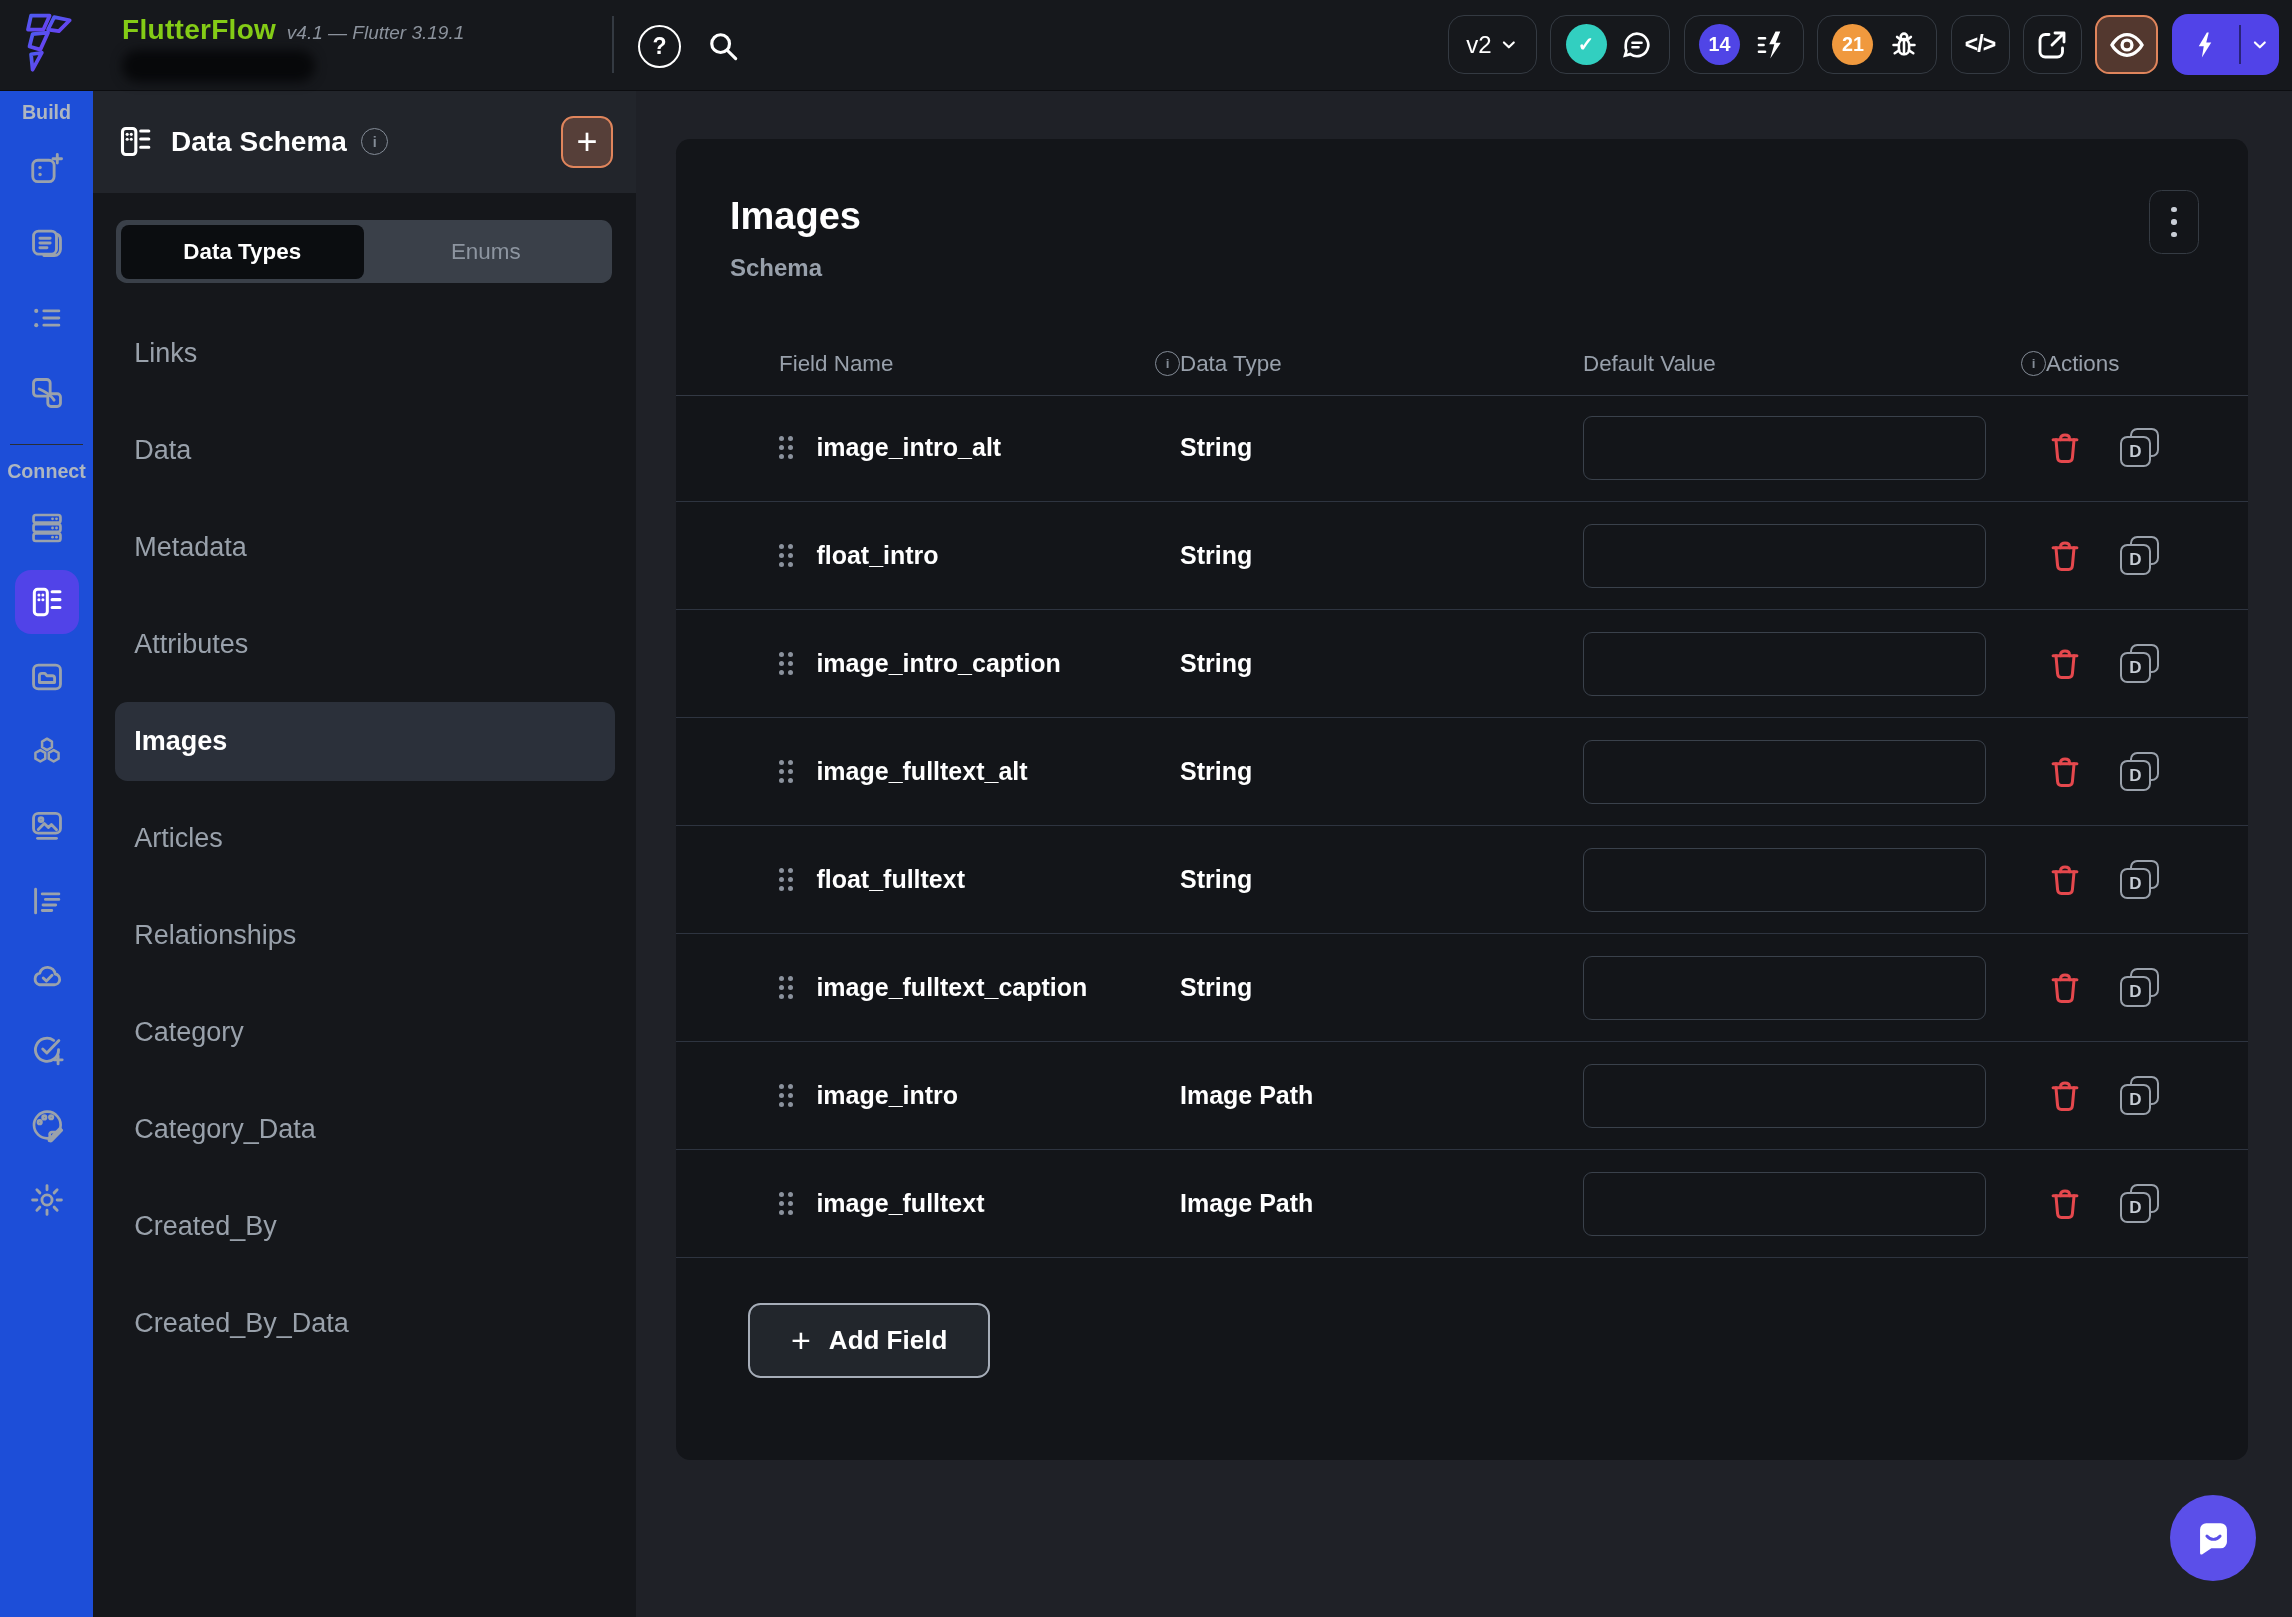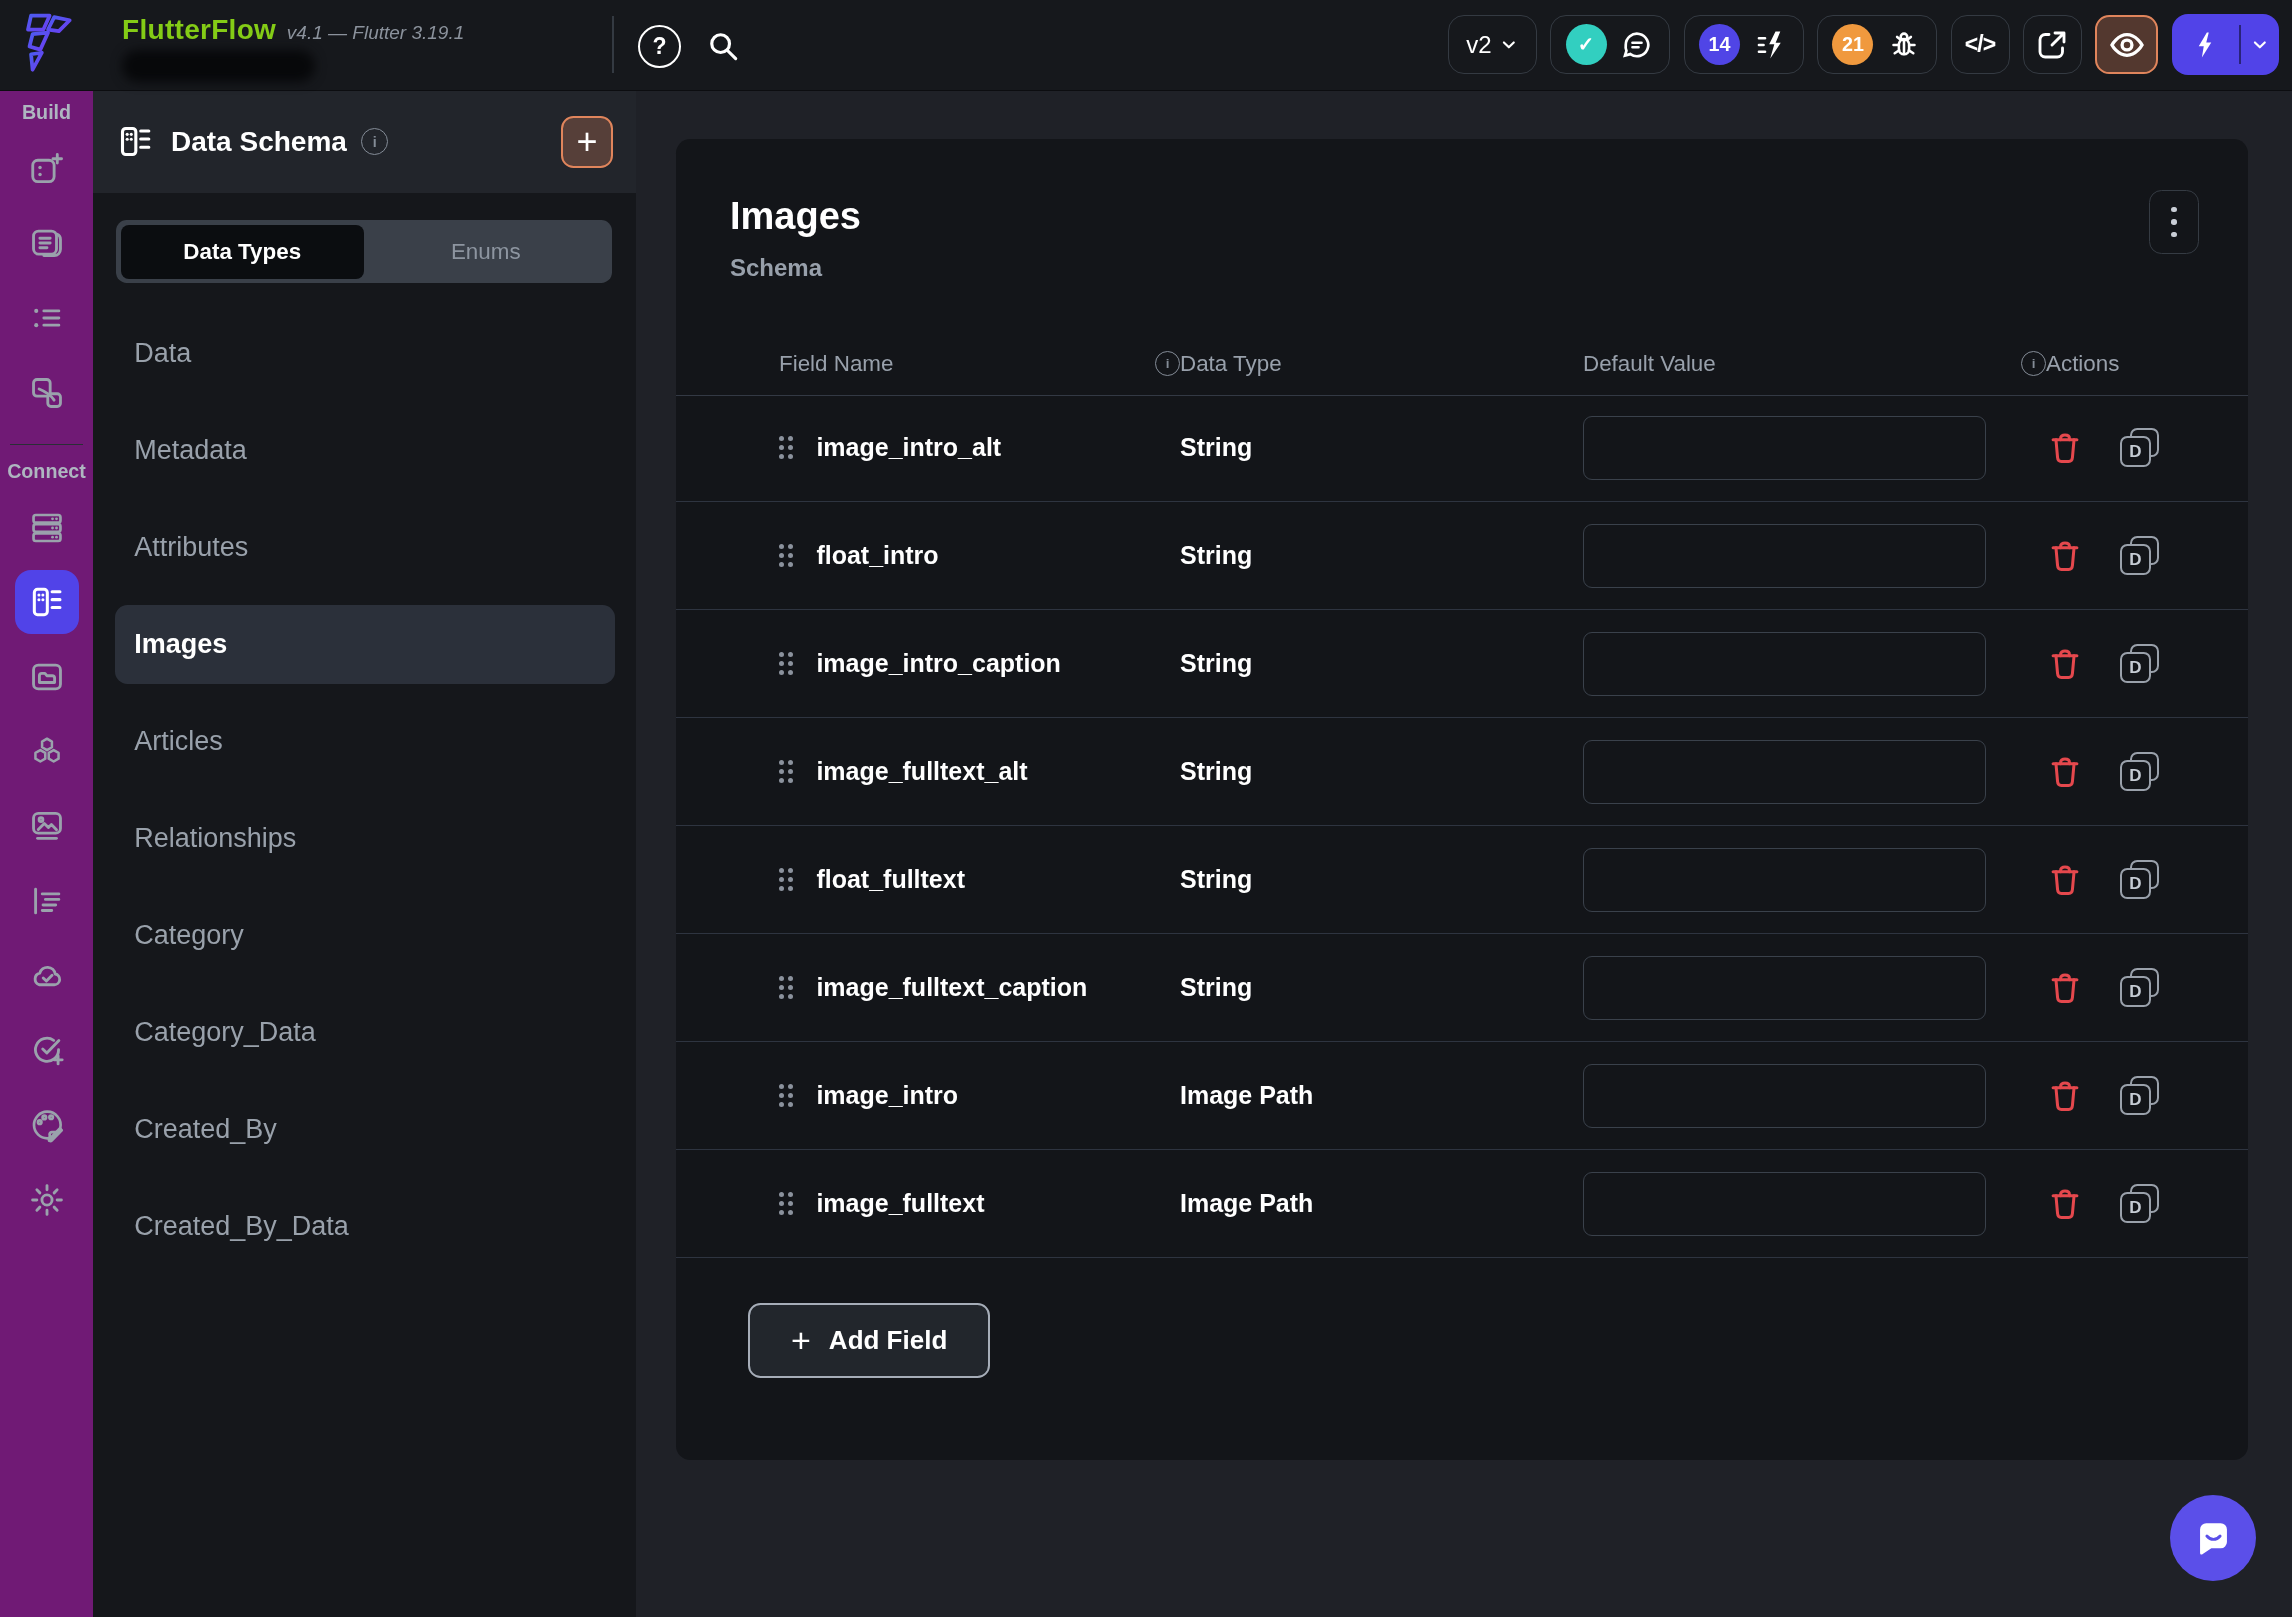--- a/index.html
+++ b/index.html
@@ -31,21 +31,21 @@
   .sq-btn{width:59px;}
   .code-label{font-size:23px;font-weight:bold;color:#fff;letter-spacing:-0.9px;}
   .eye-btn{width:63px;height:59px;border:2.7px solid #e0855c;border-radius:14.3px;
            background:rgba(224,133,92,.30);display:flex;align-items:center;justify-content:center;box-sizing:border-box;}
   .purple-btn{width:107px;height:61px;border-radius:16px;background:#5143e8;display:flex;align-items:center;}
   .purple-main{flex:1;display:flex;align-items:center;justify-content:center;height:100%;}
   .purple-sep{width:1.8px;height:39px;background:rgba(10,10,30,.55);}
   .purple-caret{width:38px;display:flex;align-items:center;justify-content:center;height:100%;}
 
   
-  .rail{position:absolute;top:90px;left:0;width:93px;bottom:0;background:#701a75;
+  .rail{position:absolute;top:90px;left:0;width:93px;bottom:0;background:#1d4ed8;
         display:flex;flex-direction:column;align-items:center;padding-top:9px;box-sizing:border-box;}
   .rail-label{height:27px;line-height:27px;font-size:19.7px;font-weight:bold;color:#aeb6c0;margin-bottom:10.7px;}
   .rail-icon{width:64px;height:64px;margin-bottom:10.7px;display:flex;align-items:center;
              justify-content:center;color:#9aa2ac;border-radius:16px;}
   .rail-icon.active{background:#5143e8;color:#ffffff;}
   .rail-divider{width:73px;height:0.9px;background:#2a2f36;margin:9px 0 12.5px 0;}
 
   
   .panel{position:absolute;top:90px;left:93px;width:543px;bottom:0;background:#15171b;}
   .panel-header{height:103px;background:#22252b;display:flex;align-items:center;padding:0 23px;box-sizing:border-box;}
@@ -331,20 +331,23 @@
       <div class="plus-btn">+</div>
     </div>
 
     <div class="tabs">
       <div class="tab active" id="tab-0">Data Types</div>
       <div class="tab" id="tab-1">Enums</div>
     </div>
 
     <div class="nav-list" id="nav-list">
         <div class="nav-item">
+    <span>Links</span>
+  </div>
+        <div class="nav-item">
     <span>Data</span>
   </div>
         <div class="nav-item">
     <span>Metadata</span>
   </div>
         <div class="nav-item">
     <span>Attributes</span>
   </div>
         <div class="nav-item selected">
     <span>Images</span>

